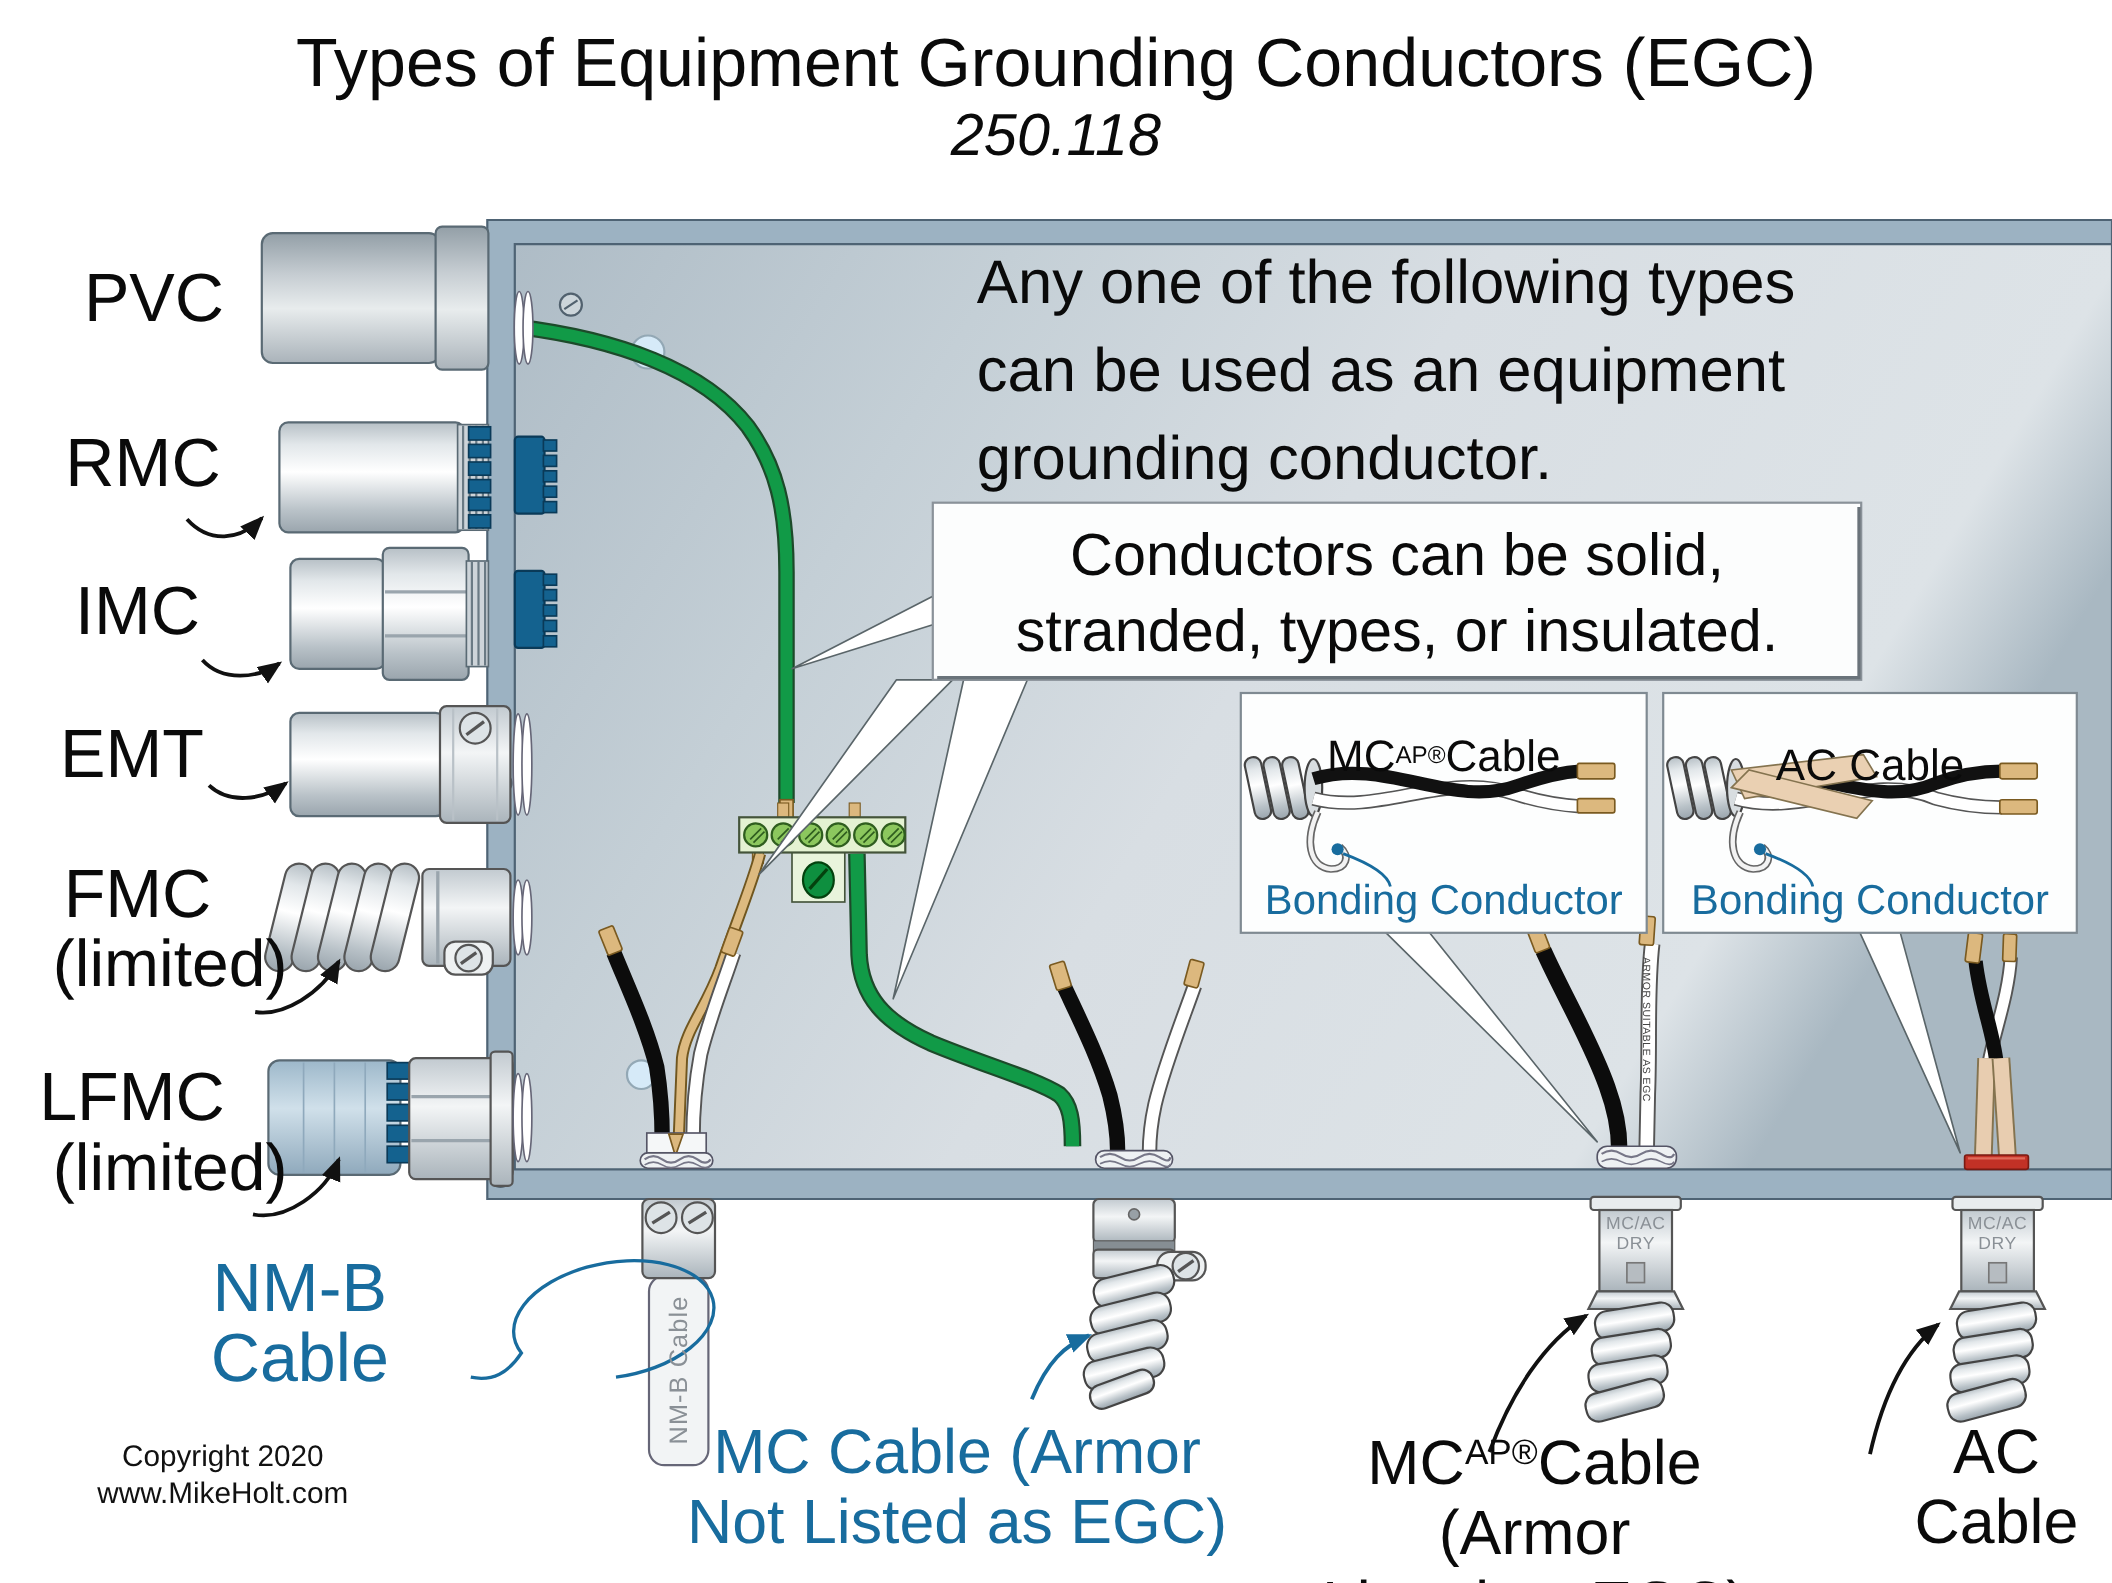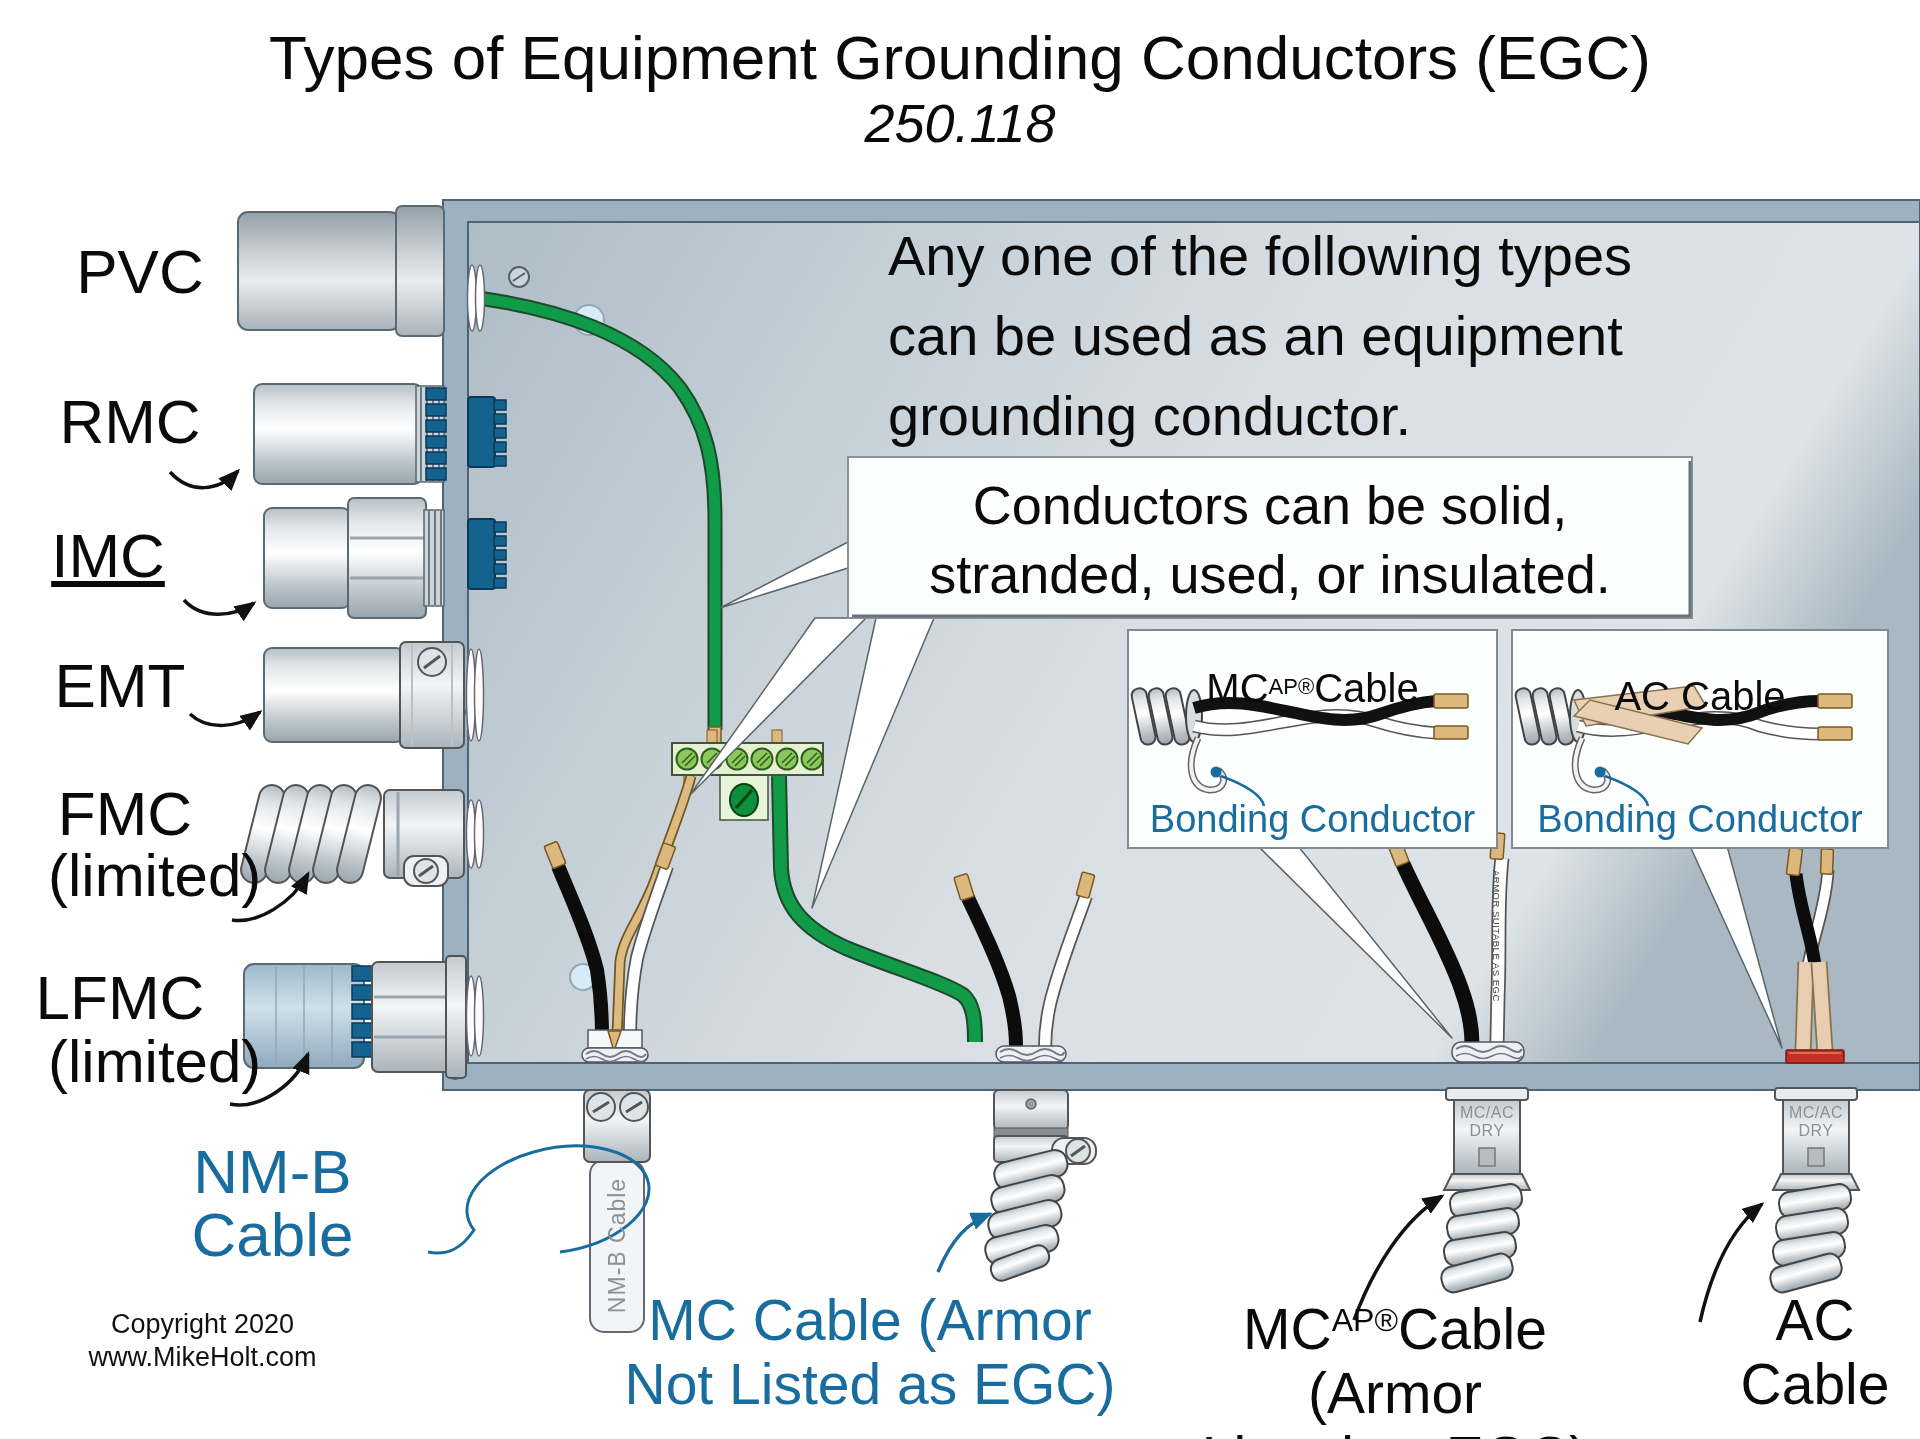--- a/index.html
+++ b/index.html
@@ -377,36 +377,36 @@
     <path d="M938,1272 C952,1238 968,1223 990,1214" marker-end="url(#ahB)" stroke-width="3.5"></path>
     <path d="M428,1252 C448,1256 462,1248 474,1230 A92,52 -10 1 1 560,1252"></path>
   </g>
 </svg>
 
 <div class="abs title">Types of Equipment Grounding Conductors (EGC)</div>
 <div class="abs subtitle">250.118</div>
 
 <div class="abs cond-label blue" style="left:40px;top:240px;width:200px;">PVC</div>
 <div class="abs cond-label" style="left:30px;top:390px;width:200px;">RMC</div>
-<div class="abs cond-label" style="left:18px;top:524px;width:180px;text-decoration:underline;">IMC</div>
+<div class="abs cond-label" style="left:35px;top:524px;width:180px;">IMC</div>
 <div class="abs cond-label" style="left:25px;top:654px;width:190px;">EMT</div>
 <div class="abs cond-label" style="left:30px;top:782px;width:190px;">FMC</div>
 <div class="abs cond-sub" style="left:0px;top:846px;width:250px;">(limited)</div>
 <div class="abs cond-label" style="left:10px;top:966px;width:220px;">LFMC</div>
 <div class="abs cond-sub" style="left:0px;top:1032px;width:250px;">(limited)</div>
 
 <div class="abs note">
   <div>Any one of the following types</div>
   <div>can be used as an equipment</div>
   <div>grounding conductor.</div>
 </div>
 
 <div class="abs callout-text">
   <div>Conductors can be solid,</div>
-  <div>stranded, used, or insulated.</div>
+  <div>stranded, types, or insulated.</div>
 </div>
 
 <div class="abs inset-title" style="left:1128px;top:666px;width:369px;">
   <span>MC</span><sup>AP®</sup><span>Cable</span>
 </div>
 <div class="abs inset-title" style="left:1512px;top:646px;width:376px;margin-top:28px;">AC Cable</div>
 <div class="abs bonding blue" style="left:1128px;top:798px;width:369px;">Bonding Conductor</div>
 <div class="abs bonding blue" style="left:1512px;top:798px;width:376px;">Bonding Conductor</div>
 
 <div class="abs nmb-label blue" style="left:160px;top:1140px;width:225px;">

